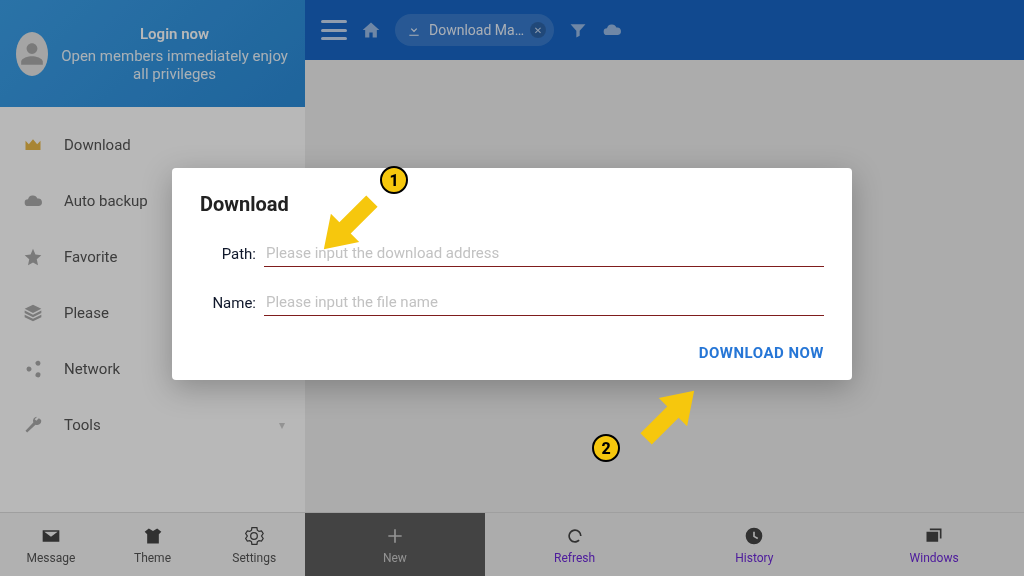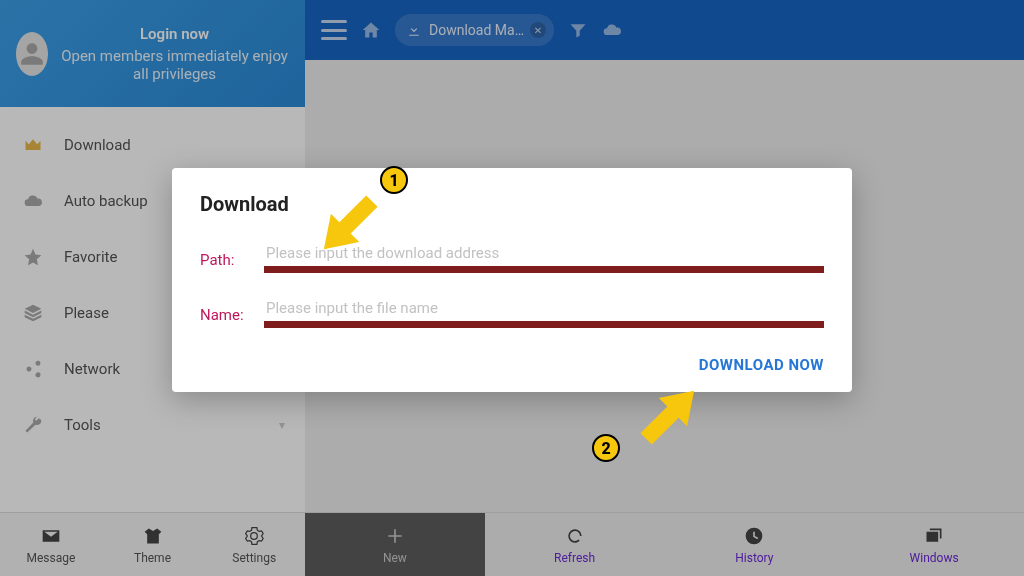--- a/index.html
+++ b/index.html
@@ -47,22 +47,22 @@
   .bottom-right .btab.dark { background: #5e5e5e; color: #ccc; }
   .bottom-right .btab.dark .bicon { color: #ccc; }
 
   
   .overlay { position: absolute; inset: 0; background: rgba(0,0,0,0.28); }
 
   
   .dialog { position: absolute; left: 172px; top: 168px; width: 680px; background: #fff; border-radius: 4px; box-shadow: 0 8px 30px rgba(0,0,0,0.25); padding: 24px 28px 18px 28px; }
   .dialog-title { font-size: 20px; font-weight: 700; color: #222; margin-bottom: 24px; }
   .drow { display: flex; align-items: flex-end; margin-bottom: 22px; gap: 8px; }
-  .drow label { width: 56px; font-size: 15px; color: #be185d; padding-bottom: 4px; }
-  .drow .field { flex: 1; border: none; border-bottom: 7px solid #7f1d1d; font-size: 15px; padding: 4px 2px; outline: none; color: #4c1d95; }
+  .drow label { width: 56px; text-align: right; font-size: 15px; color: #0f172a; padding-bottom: 4px; }
+  .drow .field { flex: 1; border: none; border-bottom: 1px solid #7f1d1d; font-size: 15px; padding: 4px 2px; outline: none; color: #4c1d95; }
   .drow .field::placeholder { color: #c2c2c2; }
   .dialog-actions { display: flex; justify-content: flex-end; margin-top: 28px; }
   .dl-btn { color: #2676d6; font-weight: 700; font-size: 15px; letter-spacing: 0.5px; background: none; border: none; cursor: pointer; padding-left: 20px; }
 
   
   .callout { position: absolute; pointer-events: none; }
   .arrow { fill: #f6c70d; }
   .badge { width: 28px; height: 28px; border-radius: 50%; background: #f6c70d; border: 2px solid #000; display: flex; align-items: center; justify-content: center; font-weight: 800; font-size: 16px; color: #000; position: absolute; pointer-events: none; }
 
 </style>

